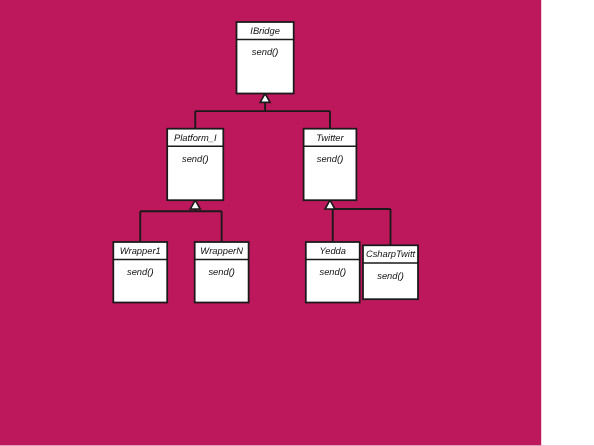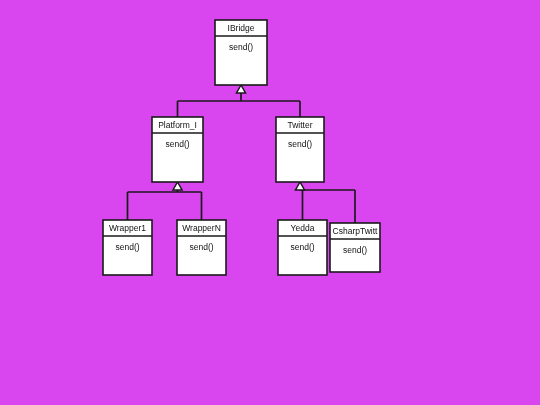--- a/index.html
+++ b/index.html
@@ -3,25 +3,26 @@
 <meta charset="utf-8">
 <title>UML Class Diagram</title>
 <style>
   html, body {
     margin: 0;
     padding: 0;
     background: #ffffff;
   }
   #canvas {
     position: relative;
-    width: 540px;
+    width: 492px;
     height: 405px;
-    background: #d946ef;
+    background: #be185d;
     overflow: hidden;
     font-family: "Liberation Sans", sans-serif;
+    font-style: italic;
   }
   #diagram-svg {
     position: absolute;
     left: 0;
     top: 0;
     width: 540px;
     height: 405px;
   }
   .uml-class-name {
     font-family: "Liberation Sans", sans-serif;

